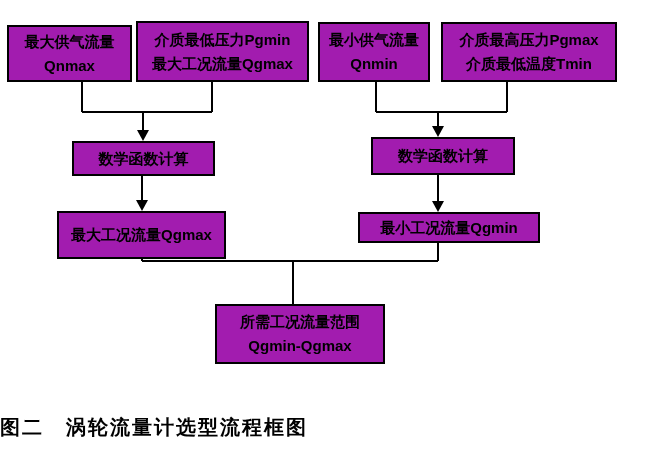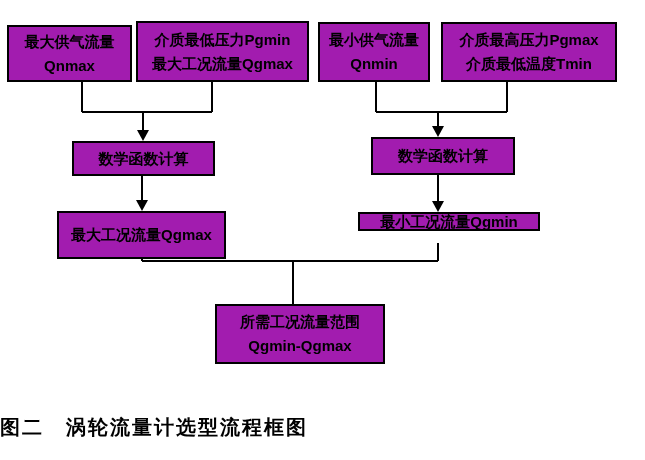--- a/index.html
+++ b/index.html
@@ -32,21 +32,21 @@
   }
   .node .ln { white-space: nowrap; }
   
   .box-qnmax      { left:   7px; top:  25px; width: 125px; height: 57px; }
   .box-pgmin-tmax { left: 136px; top:  21px; width: 173px; height: 61px; }
   .box-qnmin      { left: 318px; top:  22px; width: 112px; height: 60px; }
   .box-pgmax-tmin { left: 441px; top:  22px; width: 176px; height: 60px; }
   .box-math-left  { left:  72px; top: 141px; width: 143px; height: 35px; }
   .box-math-right { left: 371px; top: 137px; width: 144px; height: 38px; }
   .box-qgmax      { left:  57px; top: 211px; width: 169px; height: 48px; }
-  .box-qgmin      { left: 358px; top: 212px; width: 182px; height: 19px; }
+  .box-qgmin      { left: 358px; top: 212px; width: 182px; height: 31px; }
   .box-result     { left: 215px; top: 304px; width: 170px; height: 60px; }
   .connectors {
     position: absolute;
     left: 0; top: 0;
     width: 645px;
     height: 460px;
   }
   .caption {
     position: absolute;
     left: 0;

